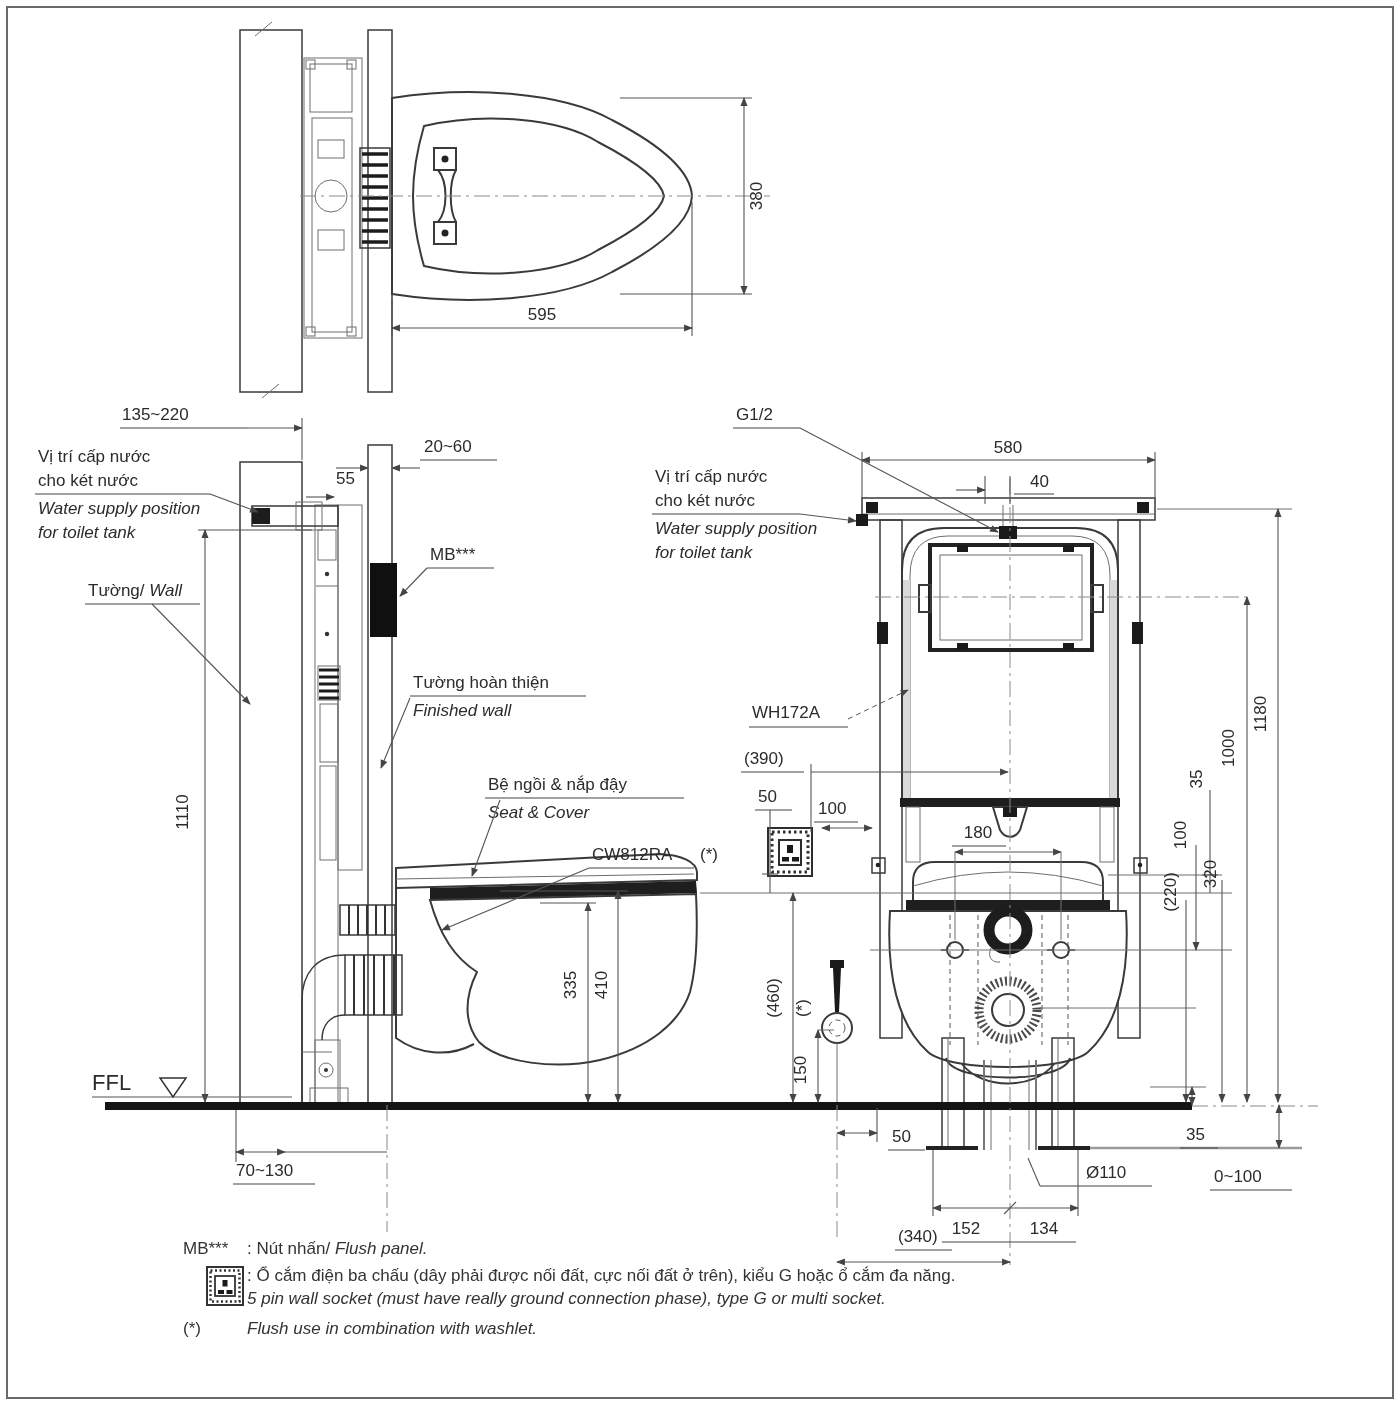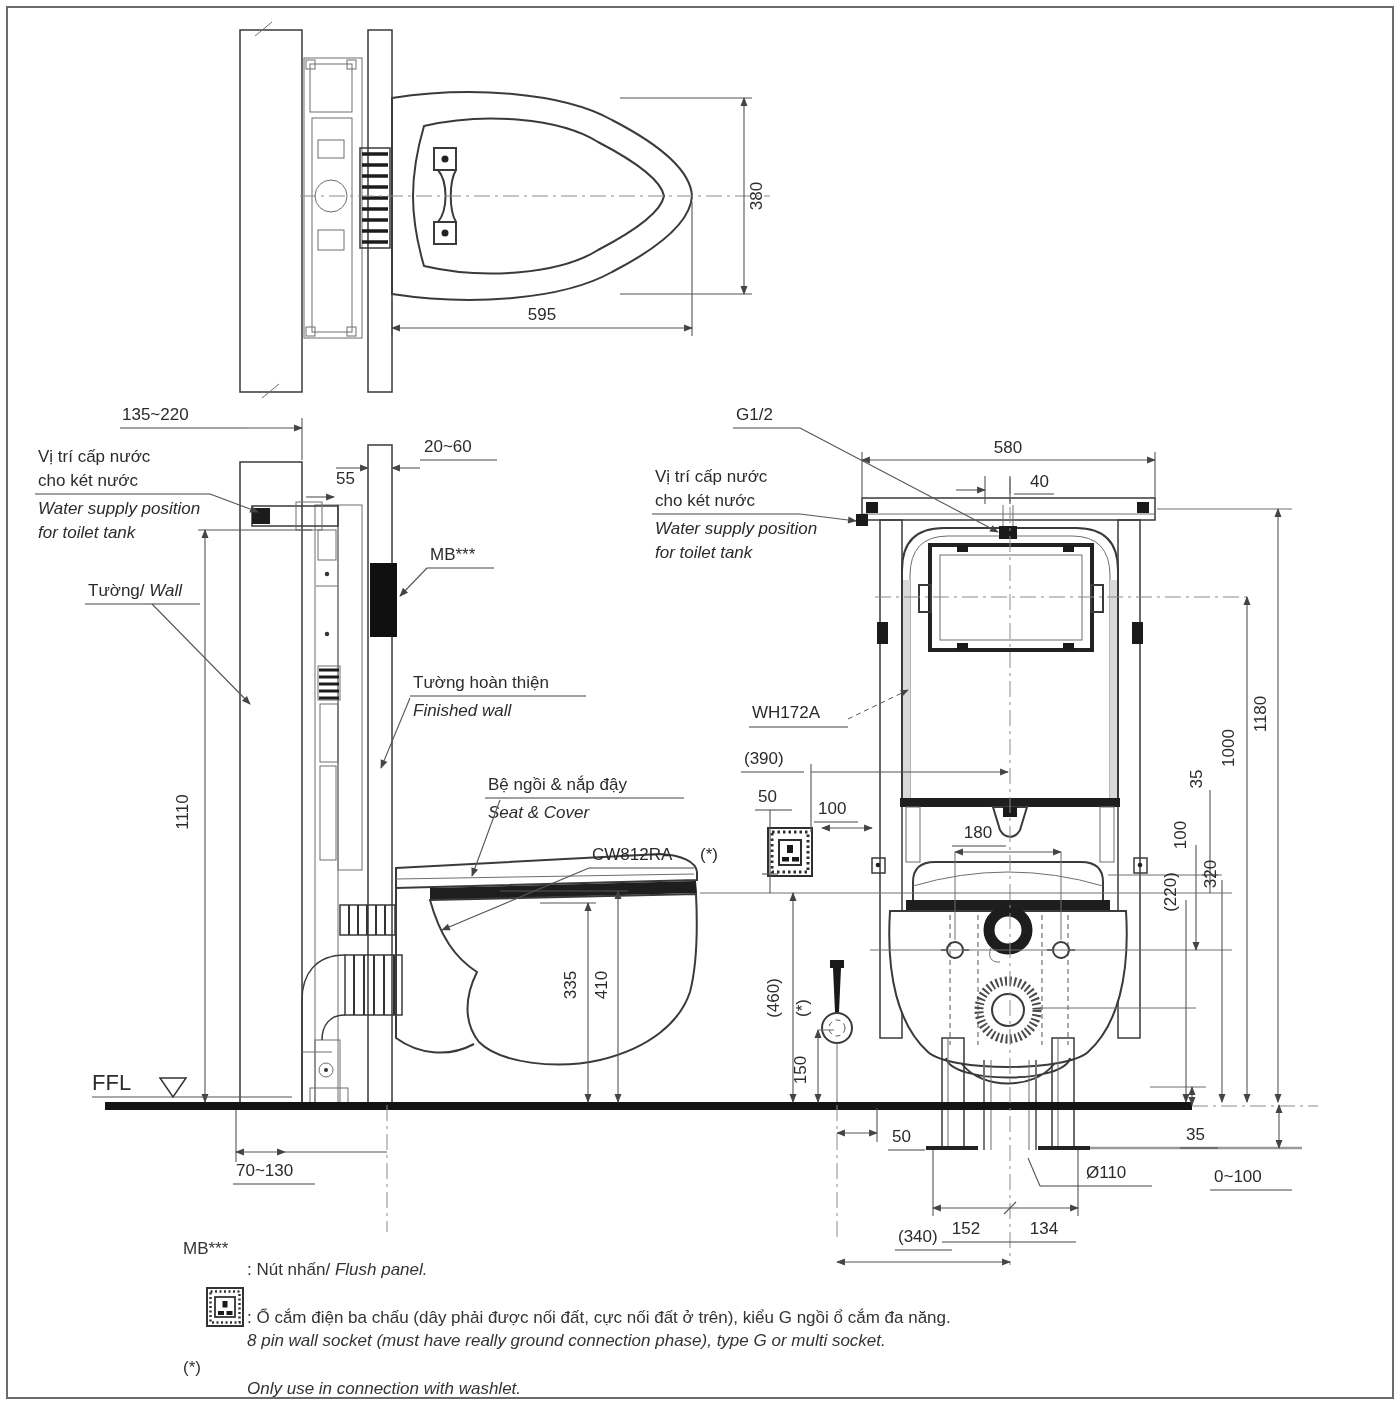--- a/index.html
+++ b/index.html
@@ -16,21 +16,21 @@
   .lnn{stroke:#3a3a3a;stroke-width:2;fill:none;}
   .thin{stroke:#6e6e6e;stroke-width:1;fill:none;}
   .dim{stroke:#555;stroke-width:1.1;fill:none;}
   .u{stroke:#444;stroke-width:1.2;}
   .cl{stroke:#8a8a8a;stroke-width:1;fill:none;stroke-dasharray:16 5 3 5;}
   .dash{stroke:#555;stroke-width:1;fill:none;stroke-dasharray:5 4;}
   #legend{position:absolute;left:183px;top:1238px;width:1080px;color:#333;font-size:17px;line-height:1.35;}
   .lrow{display:flex;align-items:flex-start;margin-bottom:4px;}
   .lterm{width:64px;flex:0 0 64px;}
   .licon{width:64px;flex:0 0 64px;padding-left:22px;box-sizing:border-box;}
-  .ltxt{flex:1;margin-top:21px;}
+  .ltxt{flex:1;}
 </style>
 </head>
 <body>
 
 <div id="sheet">
 <div id="border"></div>
 
 <svg width="1400" height="1405" viewBox="0 0 1400 1405">
 <defs>
   <marker id="ar" viewBox="0 0 10 10" refX="9" refY="5" markerWidth="9" markerHeight="8" orient="auto-start-reverse">
@@ -411,24 +411,24 @@
       <svg width="40" height="42" viewBox="0 0 40 42">
         <rect x="2" y="2" width="36" height="38" fill="#fff" stroke="#333" stroke-width="2"></rect>
         <rect x="5.5" y="5.5" width="29" height="31" fill="none" stroke="#333" stroke-width="2.5" stroke-dasharray="2 2.5"></rect>
         <rect x="10" y="11" width="20" height="20" fill="#fff" stroke="#333" stroke-width="1.8"></rect>
         <rect x="17.5" y="15" width="5" height="6.5" fill="#1a1a1a"></rect>
         <rect x="13" y="25" width="6" height="4" fill="#1a1a1a"></rect>
         <rect x="21.5" y="25" width="6" height="4" fill="#1a1a1a"></rect>
       </svg>
     </span>
     <span class="ltxt">
-      <span style="display:block">: Ổ cắm điện ba chấu (dây phải được nối đất, cực nối đất ở trên), kiểu G ngồi ổ cắm đa năng.</span>
-      <span style="display:block" class="it">8 pin wall socket (must have really ground connection phase), type G or multi socket.</span>
+      <span style="display:block">: Ổ cắm điện ba chấu (dây phải được nối đất, cực nối đất ở trên), kiểu G hoặc ổ cắm đa năng.</span>
+      <span style="display:block" class="it">5 pin wall socket (must have really ground connection phase), type G or multi socket.</span>
     </span>
   </div>
   <div class="lrow">
     <span class="lterm">(*)</span>
     <span class="ltxt">
-      <span style="display:block" class="it">Only use in connection with washlet.</span>
+      <span style="display:block" class="it">Flush use in combination with washlet.</span>
     </span>
   </div>
 </div>
 </div>
 
 </body></html>

